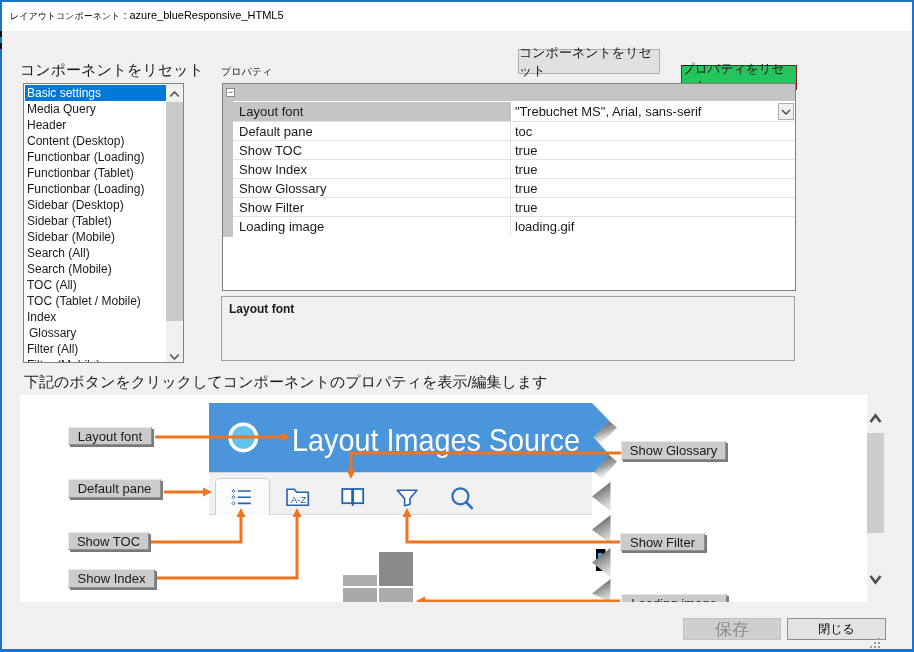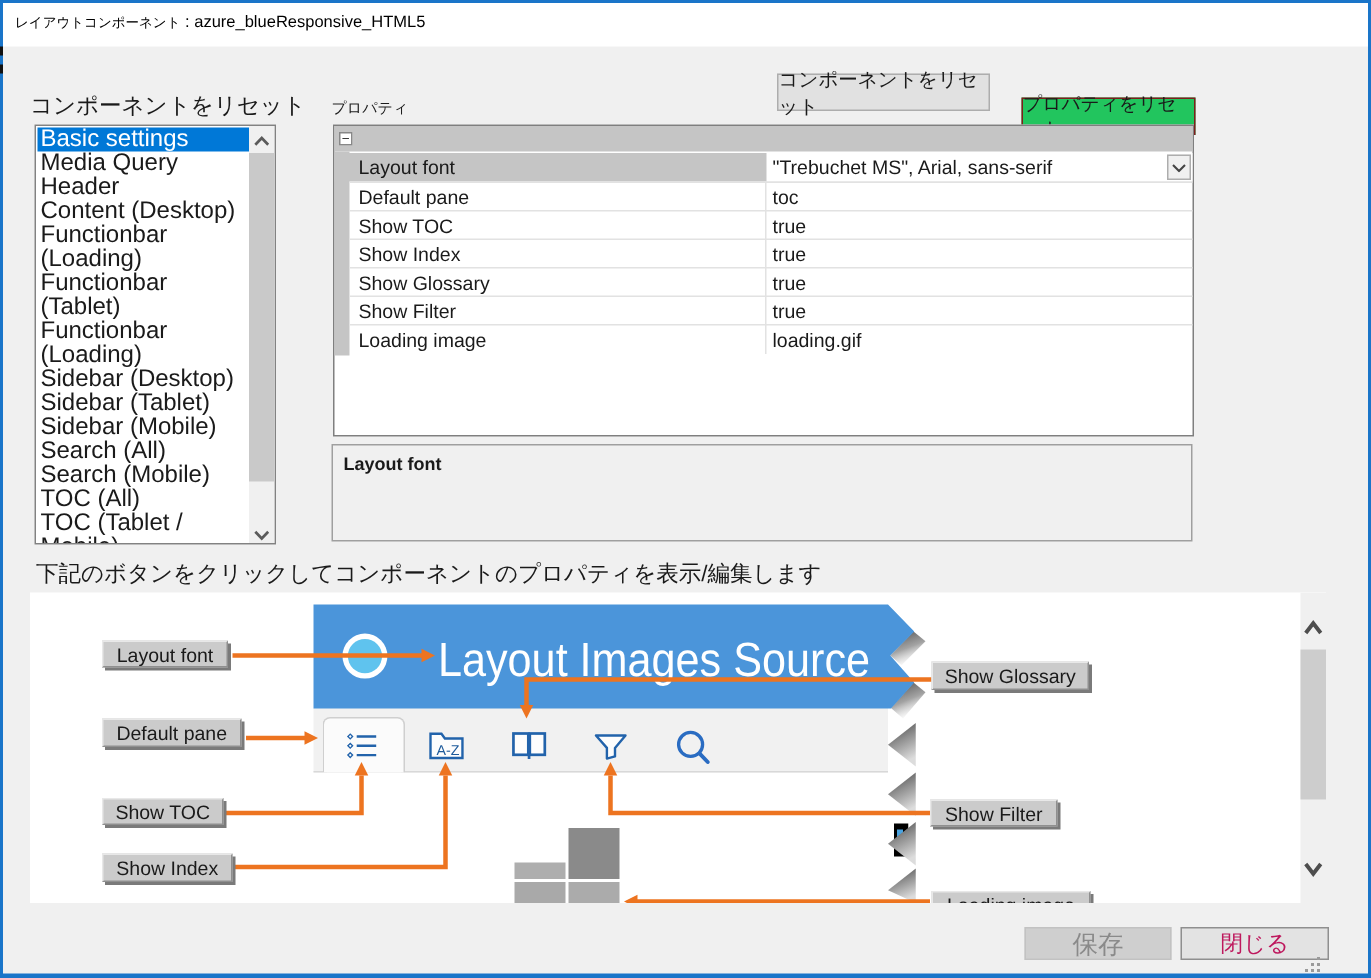--- a/index.html
+++ b/index.html
@@ -15,21 +15,21 @@
 <div class="a" style="left:0;top:0;width:914px;height:652px;border:2px solid #1a75c9;border-bottom:3px solid #1a75c9"></div>
 
 <div class="a" style="left:2px;top:2px;width:910px;height:29px;background:#ffffff"></div>
 <div class="a" style="left:10px;top:9px;font-size:11px;color:#000"><span style="font-size:9px">レイアウトコンポーネント</span> : azure_blueResponsive_HTML5</div>
 
 <div class="a" style="left:0;top:31px;width:2px;height:6px;background:#111"></div>
 <div class="a" style="left:0;top:43px;width:2px;height:6px;background:#111"></div>
 
 <div class="a" style="left:20px;top:61px;font-size:15px">コンポーネントをリセット</div>
 
-<div class="a" style="left:23px;top:83px;width:161px;height:280px;background:#fff;border:1px solid #828282;font-size:16px;line-height:16px;overflow:hidden">
+<div class="a" style="left:23px;top:83px;width:161px;height:280px;background:#fff;border:1px solid #828282;font-size:12px;line-height:16px;overflow:hidden">
   <div class="a" style="left:1px;top:1px;width:141px;">
     <div style="background:#0078d7;color:#fff;padding-left:2px">Basic settings</div>
     <div style="padding-left:2px">Media Query</div>
     <div style="padding-left:2px">Header</div>
     <div style="padding-left:2px">Content (Desktop)</div>
     <div style="padding-left:2px">Functionbar (Loading)</div>
     <div style="padding-left:2px">Functionbar (Tablet)</div>
     <div style="padding-left:2px">Functionbar (Loading)</div>
     <div style="padding-left:2px">Sidebar (Desktop)</div>
     <div style="padding-left:2px">Sidebar (Tablet)</div>
@@ -211,21 +211,21 @@
         <path d="M1.5 9 L6.5 2.5 L11.5 9" fill="none" stroke="#4e4e4e" stroke-width="2.6"></path>
       </svg>
     <div class="a" style="left:0;top:38px;width:17px;height:100px;background:#cdcdcd"></div>
     <svg class="a" style="left:2px;top:179px" width="13" height="11" viewBox="0 0 13 11">
         <path d="M1.5 2 L6.5 8.5 L11.5 2" fill="none" stroke="#4e4e4e" stroke-width="2.6"></path>
       </svg>
   </div>
 </div>
 
 <div class="a" style="left:683px;top:618px;width:98px;height:22px;background:#cfcfcf;border:1px solid #c2c2c2;font-size:17px;color:#8a8a8a;display:flex;align-items:center;justify-content:center">保存</div>
-<div class="a" style="left:787px;top:618px;width:99px;height:22px;background:#e3e3e3;border:1px solid #8f8f8f;font-size:15px;color:#be185d;display:flex;align-items:center;justify-content:center">閉じる</div>
+<div class="a" style="left:787px;top:618px;width:99px;height:22px;background:#e3e3e3;border:1px solid #8f8f8f;font-size:12px;color:#000000;display:flex;align-items:center;justify-content:center">閉じる</div>
 
 <svg class="a" style="left:869px;top:638px" width="14" height="12" viewBox="0 0 14 12">
   <g fill="#9a9a9a">
       <rect x="9" y="0" width="2" height="2"></rect>
       <rect x="5" y="4" width="2" height="2"></rect>
       <rect x="9" y="4" width="2" height="2"></rect>
       <rect x="1" y="8" width="2" height="2"></rect>
       <rect x="5" y="8" width="2" height="2"></rect>
       <rect x="9" y="8" width="2" height="2"></rect>
     </g>

